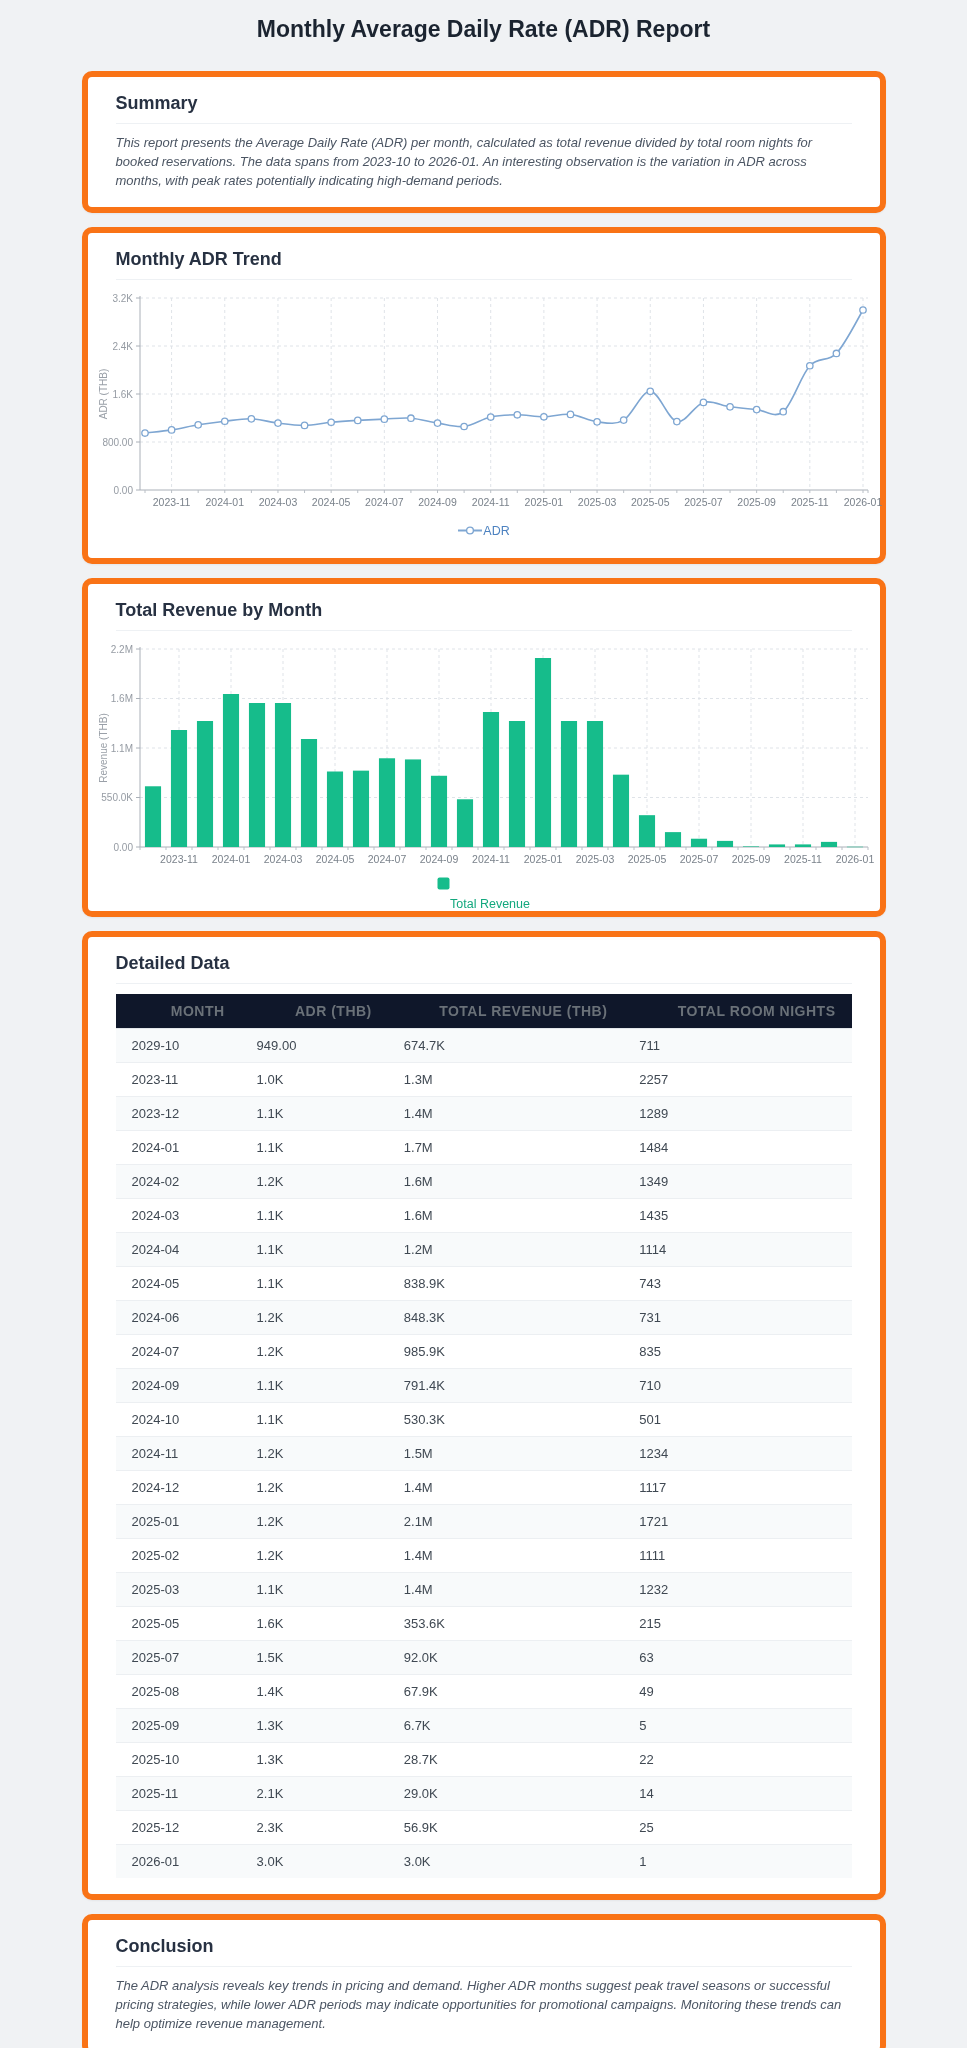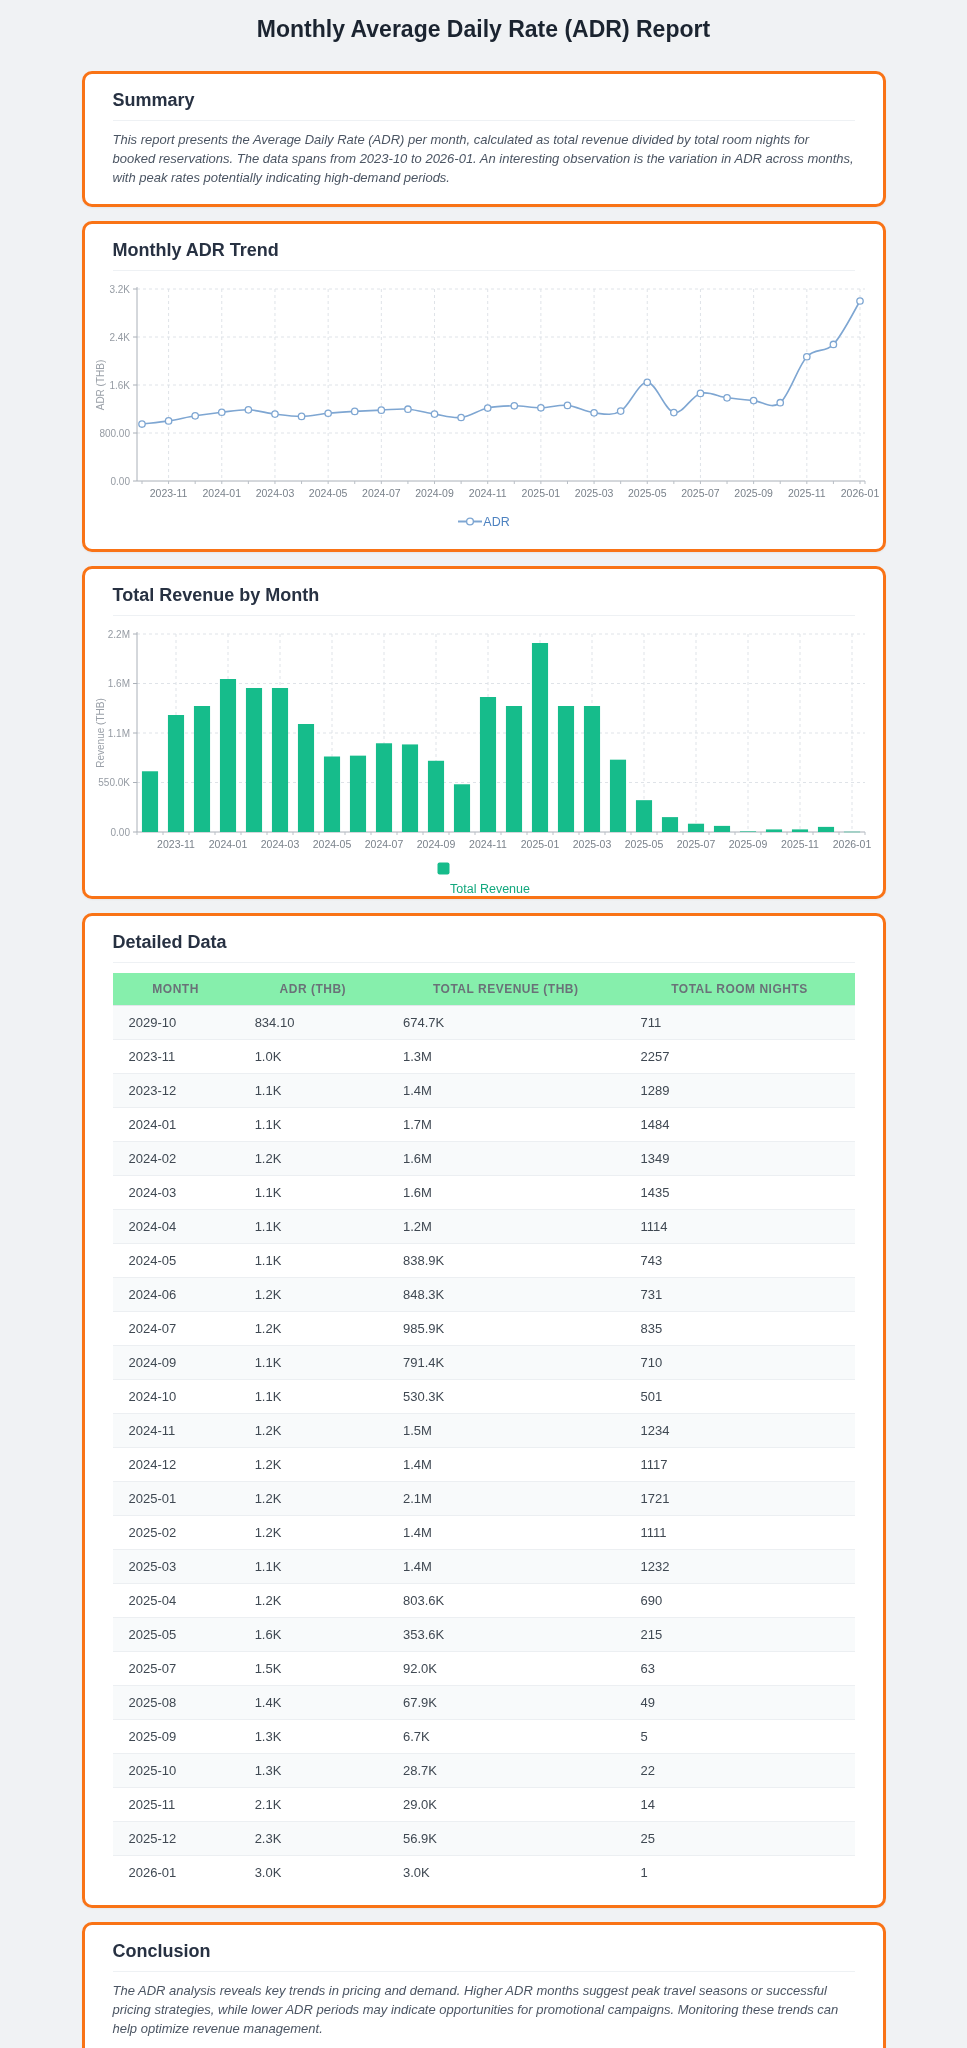--- a/index.html
+++ b/index.html
@@ -14,21 +14,21 @@
     text-align: center;
     font-size: 23px;
     font-weight: 700;
     color: #1b2430;
     margin-bottom: 28px;
   }
   .card {
     width: 804px;
     margin: 0 auto 14px auto;
     background: #ffffff;
-    border: 3px solid #f97316;
+    border: 6px solid #f97316;
     border-radius: 10px;
     box-shadow: 0 1px 2px rgba(16,24,40,.05);
     padding: 16px 28px;
   }
   .card h2 {
     font-size: 18px;
     font-weight: 600;
     color: #273142;
     padding-bottom: 9px;
     border-bottom: 1px solid #eef1f4;
@@ -51,26 +51,26 @@
     height: 22px;
     font-size: 12.5px;
   }
 
   table {
     width: 100%;
     border-collapse: collapse;
     margin-top: 2px;
   }
   thead th {
-    background: #86efac;
-    font-size: 12px;
+    background: #0f172a;
+    font-size: 14px;
     font-weight: 600;
     letter-spacing: .5px;
     color: #6a7178;
-    text-align: center;
+    text-align: right;
     padding: 9px 16px;
     border-bottom: 1px solid #e2e6ea;
   }
   tbody td {
     font-size: 13px;
     color: #3f4852;
     padding: 7px 16px;
     border-bottom: 1px solid #eceff2;
     height: 34px;
     vertical-align: middle;
@@ -347,21 +347,21 @@
         <tr>
           <th>MONTH</th>
           <th>ADR (THB)</th>
           <th>TOTAL REVENUE (THB)</th>
           <th>TOTAL ROOM NIGHTS</th>
         </tr>
       </thead>
     <tbody>
         <tr>
           <td>2029-10</td>
-          <td>834.10</td>
+          <td>949.00</td>
           <td>674.7K</td>
           <td>711</td>
         </tr>
         <tr>
           <td>2023-11</td>
           <td>1.0K</td>
           <td>1.3M</td>
           <td>2257</td>
         </tr>
         <tr>
@@ -448,26 +448,20 @@
           <td>1.4M</td>
           <td>1111</td>
         </tr>
         <tr>
           <td>2025-03</td>
           <td>1.1K</td>
           <td>1.4M</td>
           <td>1232</td>
         </tr>
         <tr>
-          <td>2025-04</td>
-          <td>1.2K</td>
-          <td>803.6K</td>
-          <td>690</td>
-        </tr>
-        <tr>
           <td>2025-05</td>
           <td>1.6K</td>
           <td>353.6K</td>
           <td>215</td>
         </tr>
         <tr>
           <td>2025-07</td>
           <td>1.5K</td>
           <td>92.0K</td>
           <td>63</td>

